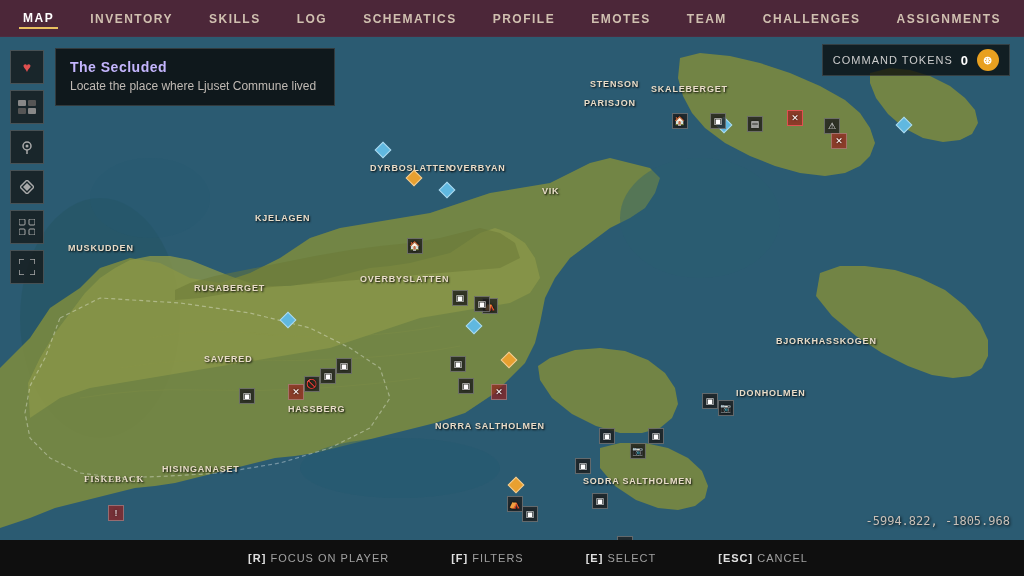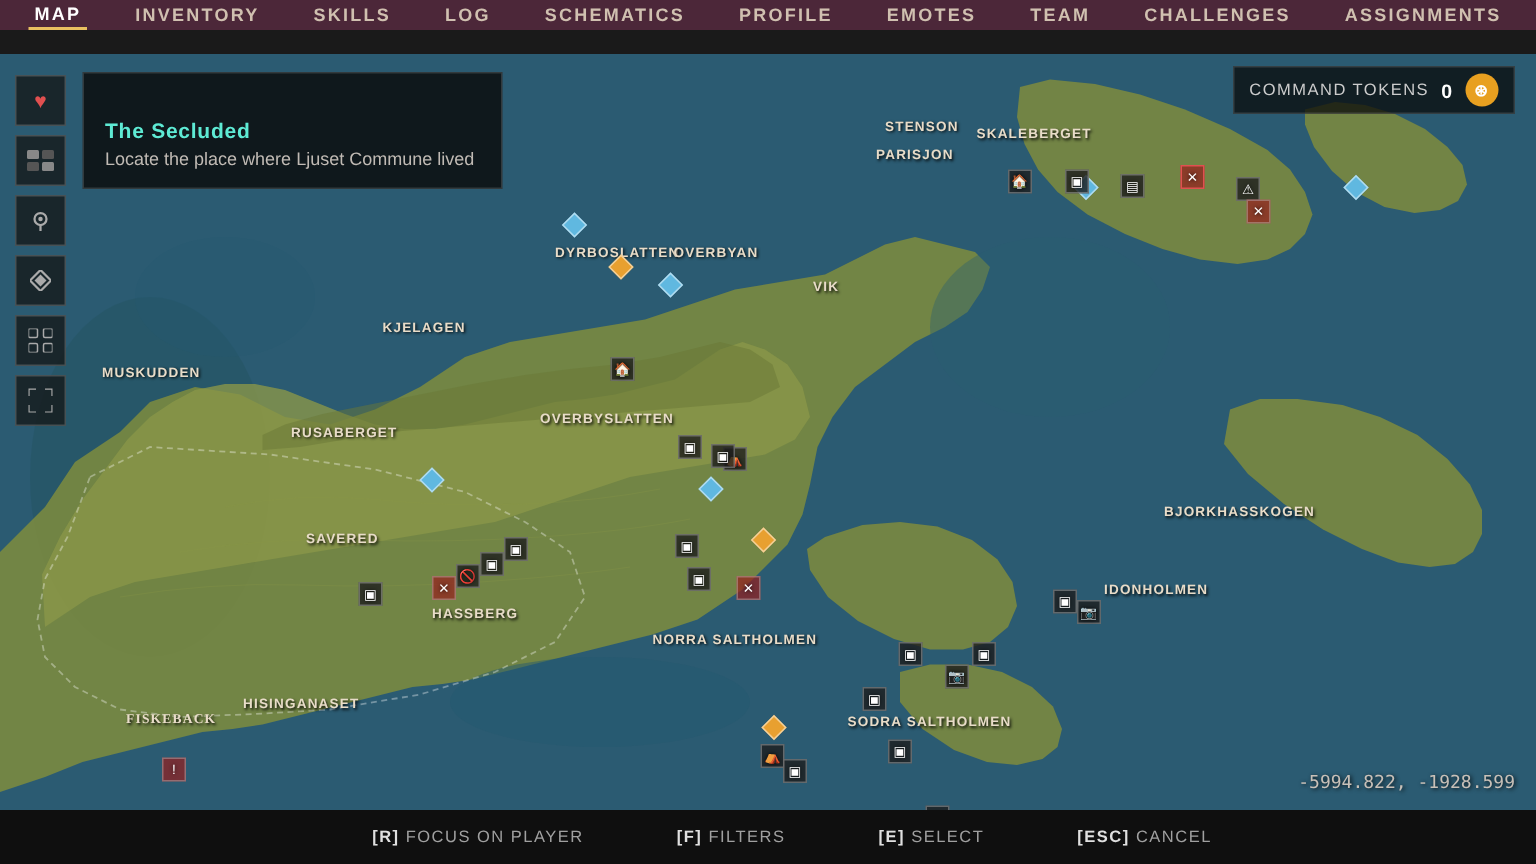--- a/index.html
+++ b/index.html
@@ -9,21 +9,21 @@
       overflow: hidden;
       font-family: 'Arial', sans-serif;
       background: #1a1a1a;
       position: relative;
     }
 
     
     #top-nav {
       position: absolute;
       top: 0; left: 0; right: 0;
-      height: 20px;
+      height: 37px;
       background: rgba(80, 40, 60, 0.92);
       display: flex;
       align-items: center;
       justify-content: center;
       gap: 28px;
       z-index: 100;
     }
     .nav-item {
       color: #d0c0b0;
       font-size: 12px;
@@ -54,26 +54,25 @@
       position: absolute;
       top: 48px;
       left: 55px;
       background: rgba(10,10,10,0.82);
       border: 1px solid rgba(255,255,255,0.15);
       padding: 10px 16px 12px 14px;
       min-width: 280px;
       z-index: 50;
     }
     #quest-title {
-      color: #5eead4;
+      color: #c4b5fd;
       font-size: 14px;
       font-weight: 700;
       letter-spacing: 0.5px;
       margin-bottom: 4px;
-      margin-top: 20px;
     }
     #quest-desc {
       color: #c0bab4;
       font-size: 12px;
     }
 
     
     #left-sidebar {
       position: absolute;
       top: 50px;
@@ -270,21 +269,21 @@
   <div class="place-label" style="left:542px; top:150px;">Vik</div>
   <div class="place-label" style="left:255px; top:177px;">Kjelagen</div>
   <div class="place-label" style="left:68px; top:207px;">Muskudden</div>
   <div class="place-label" style="left:194px; top:247px;">Rusaberget</div>
   <div class="place-label" style="left:360px; top:238px;">Overbyslatten</div>
   <div class="place-label" style="left:204px; top:318px;">Savered</div>
   <div class="place-label" style="left:288px; top:368px;">Hassberg</div>
   <div class="place-label" style="left:162px; top:428px;">Hisinganaset</div>
   <div class="place-label" style="left:84px; top:438px;font-family:Liberation Serif, serif;">Fiskeback</div>
   <div class="place-label" style="left:435px; top:385px;">Norra Saltholmen</div>
-  <div class="place-label" style="left:565px; top:440px;">Sodra Saltholmen</div>
+  <div class="place-label" style="left:583px; top:440px;">Sodra Saltholmen</div>
   <div class="place-label" style="left:776px; top:300px;">Bjorkhasskogen</div>
   <div class="place-label" style="left:736px; top:352px;">Idonholmen</div>
 
   
   
   <div class="map-marker" style="left:389px; top:120px;">
       <div class="diamond-marker"></div>
     </div>
   <div class="map-marker" style="left:453px; top:160px;">
       <div class="diamond-marker"></div>
@@ -450,21 +449,21 @@
     </svg>
   </div>
 </div>
 
 <div id="command-tokens">
   <span>COMMAND TOKENS</span>
   <span id="token-count">0</span>
   <div id="token-icon">⊛</div>
 </div>
 
-<div id="coordinates">-5994.822, -1928.599</div>
+<div id="coordinates">-5994.822, -1805.968</div>
 
 <div id="bottom-bar">
   <div class="hotkey-item">
     <span class="key">[R]</span>
     <span>FOCUS ON PLAYER</span>
   </div>
   <div class="hotkey-item">
     <span class="key">[F]</span>
     <span>FILTERS</span>
   </div>

